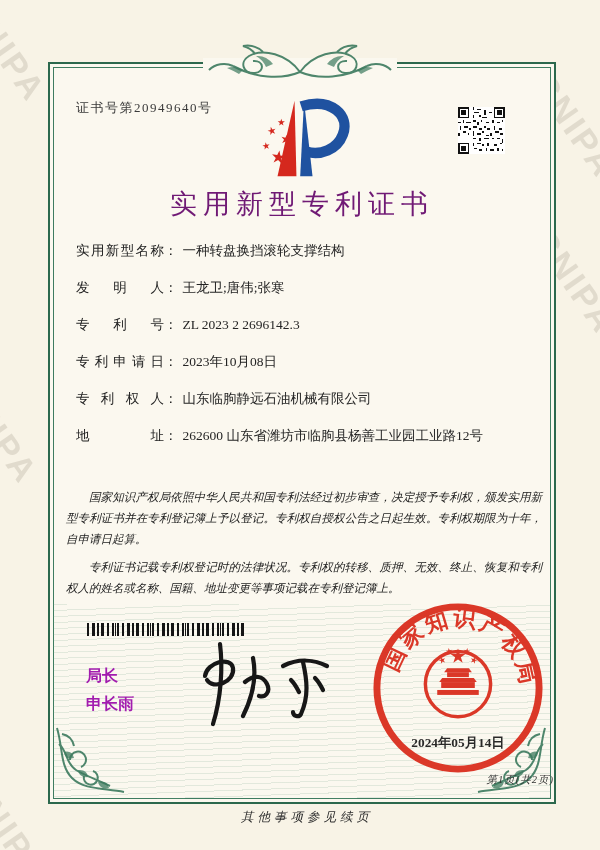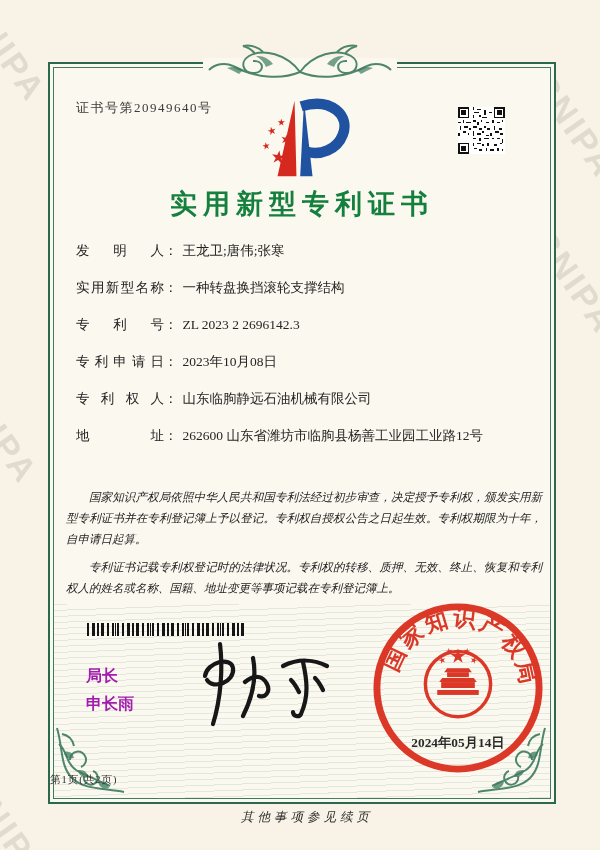--- a/index.html
+++ b/index.html
@@ -29,21 +29,21 @@
   .waveband{
     position:absolute;left:3px;right:3px;bottom:3px;height:195px;
     background:repeating-linear-gradient(178deg,
       rgba(96,150,120,0.16) 0px, rgba(96,150,120,0.16) 1px,
       transparent 1px, transparent 6px);
   }
   
   .cert-no{left:26px;top:35px;font-size:13px;letter-spacing:1.5px;color:#3a3a3a;}
   .title{
     left:0;right:0;top:122px;text-align:center;
-    font-size:27px;font-weight:700;letter-spacing:6px;color:#15803d;
+    font-size:27px;font-weight:400;letter-spacing:6px;color:#701a75;
   }
   
   .fields{left:26px;top:176px;width:470px;font-size:13.5px;color:#242424;}
   .frow{margin-bottom:15px;line-height:22px;white-space:nowrap;position:relative;}
   .flabel{
     display:inline-block;width:88px;vertical-align:top;
     text-align:justify;text-align-last:justify;
   }
   .fcolon{display:inline-block;}
   .fvalue{margin-left:5px;}
@@ -55,21 +55,21 @@
   .paras p{margin:0 0 7px 0;text-indent:2em;font-family:Liberation Mono, monospace;}
   
   .barcode{
     left:37px;top:559px;width:158px;height:13px;
     background:
       repeating-linear-gradient(90deg,#151515 0 2px,transparent 2px 5px),
       repeating-linear-gradient(90deg,#151515 0 1px,transparent 1px 7px);
   }
   .officer{left:36px;top:598px;font-family:"Liberation Sans", sans-serif;
     font-size:16px;font-weight:700;color:#a21caf;line-height:28px;}
-  .page-num{left:0;width:504px;top:709px;text-align:left;font-size:10.5px;color:#333;letter-spacing:1px;}
+  .page-num{left:0;width:504px;top:709px;text-align:right;font-size:10.5px;color:#333;letter-spacing:1px;font-style:italic;}
   .continuation{
     left:0;right:0;top:809px;text-align:center;font-size:12.5px;
     font-style:italic;letter-spacing:4px;color:#2e2e2e;padding-left:14px;
   }
   svg{display:block;}
 </style>
 </head>
 <body>
 
 <span class="wm" style="left:-14px;top:-10px;">CNIPA</span>
@@ -140,24 +140,24 @@
       <path d="M22,0h7v7h-7z M23,1v5h5V1z M24,2h3v3h-3z" fill-rule="evenodd"></path>
       <path d="M0,22h7v7H0z M1,23v5h5v-5z M2,24h3v3H2z" fill-rule="evenodd"></path>
       <path d="M9,0h1v2H9z M12,1h2v1h-2z M10,3h3v1h-3z M16,2h1v3h-1z M19,3h2v1h-2z M9,5h1v2H9z M13,5h1v1h-1z M15,6h3v1h-3z M0,9h2v1H0z M3,8h1v2H3z M5,9h3v1H5z M9,8h2v1H9z M12,9h1v2h-1z M14,8h1v1h-1z M17,9h2v1h-2z M21,8h1v2h-1z M24,9h2v1h-2z M27,8h1v1h-1z M1,12h1v2H1z M4,12h2v1H4z M7,13h1v1H7z M9,12h3v1H9z M13,13h2v1h-2z M16,12h1v1h-1z M18,13h2v1h-2z M22,12h1v2h-1z M25,13h2v1h-2z M0,16h1v2H0z M3,15h2v1H3z M6,16h1v1H6z M9,15h1v3H9z M12,16h2v1h-2z M15,15h1v1h-1z M17,17h2v1h-2z M20,16h1v2h-1z M23,15h2v1h-2z M26,16h2v1h-2z M9,19h2v1H9z M13,19h1v2h-1z M16,19h3v1h-3z M21,19h1v1h-1z M24,19h2v1h-2z M27,20h1v2h-1z M9,22h1v2H9z M12,22h2v1h-2z M15,23h1v1h-1z M18,22h1v2h-1z M22,23h2v1h-2z M26,22h1v1h-1z M10,25h2v1h-2z M13,26h2v1h-2z M17,25h1v2h-1z M20,26h2v1h-2z M24,25h1v2h-1z M27,26h1v1h-1z"></path>
     </g>
   </svg>
 
   <div class="abs title">实用新型专利证书</div>
 
   <div class="abs fields">
     <div class="frow">
+      <span class="flabel">实用新型名称</span><span class="fcolon">：</span><span class="fvalue">一种转盘换挡滚轮支撑结构</span>
+    </div>
+    <div class="frow">
       <span class="flabel">发明人</span><span class="fcolon">：</span><span class="fvalue">王龙卫;唐伟;张寒</span>
-    </div>
-    <div class="frow">
-      <span class="flabel">实用新型名称</span><span class="fcolon">：</span><span class="fvalue">一种转盘换挡滚轮支撑结构</span>
     </div>
     <div class="frow">
       <span class="flabel">专利号</span><span class="fcolon">：</span><span class="fvalue">ZL 2023 2 2696142.3</span>
     </div>
     <div class="frow">
       <span class="flabel">专利申请日</span><span class="fcolon">：</span><span class="fvalue">2023年10月08日</span>
     </div>
     <div class="frow">
       <span class="flabel">专利权人</span><span class="fcolon">：</span><span class="fvalue">山东临朐静远石油机械有限公司</span>
     </div>

